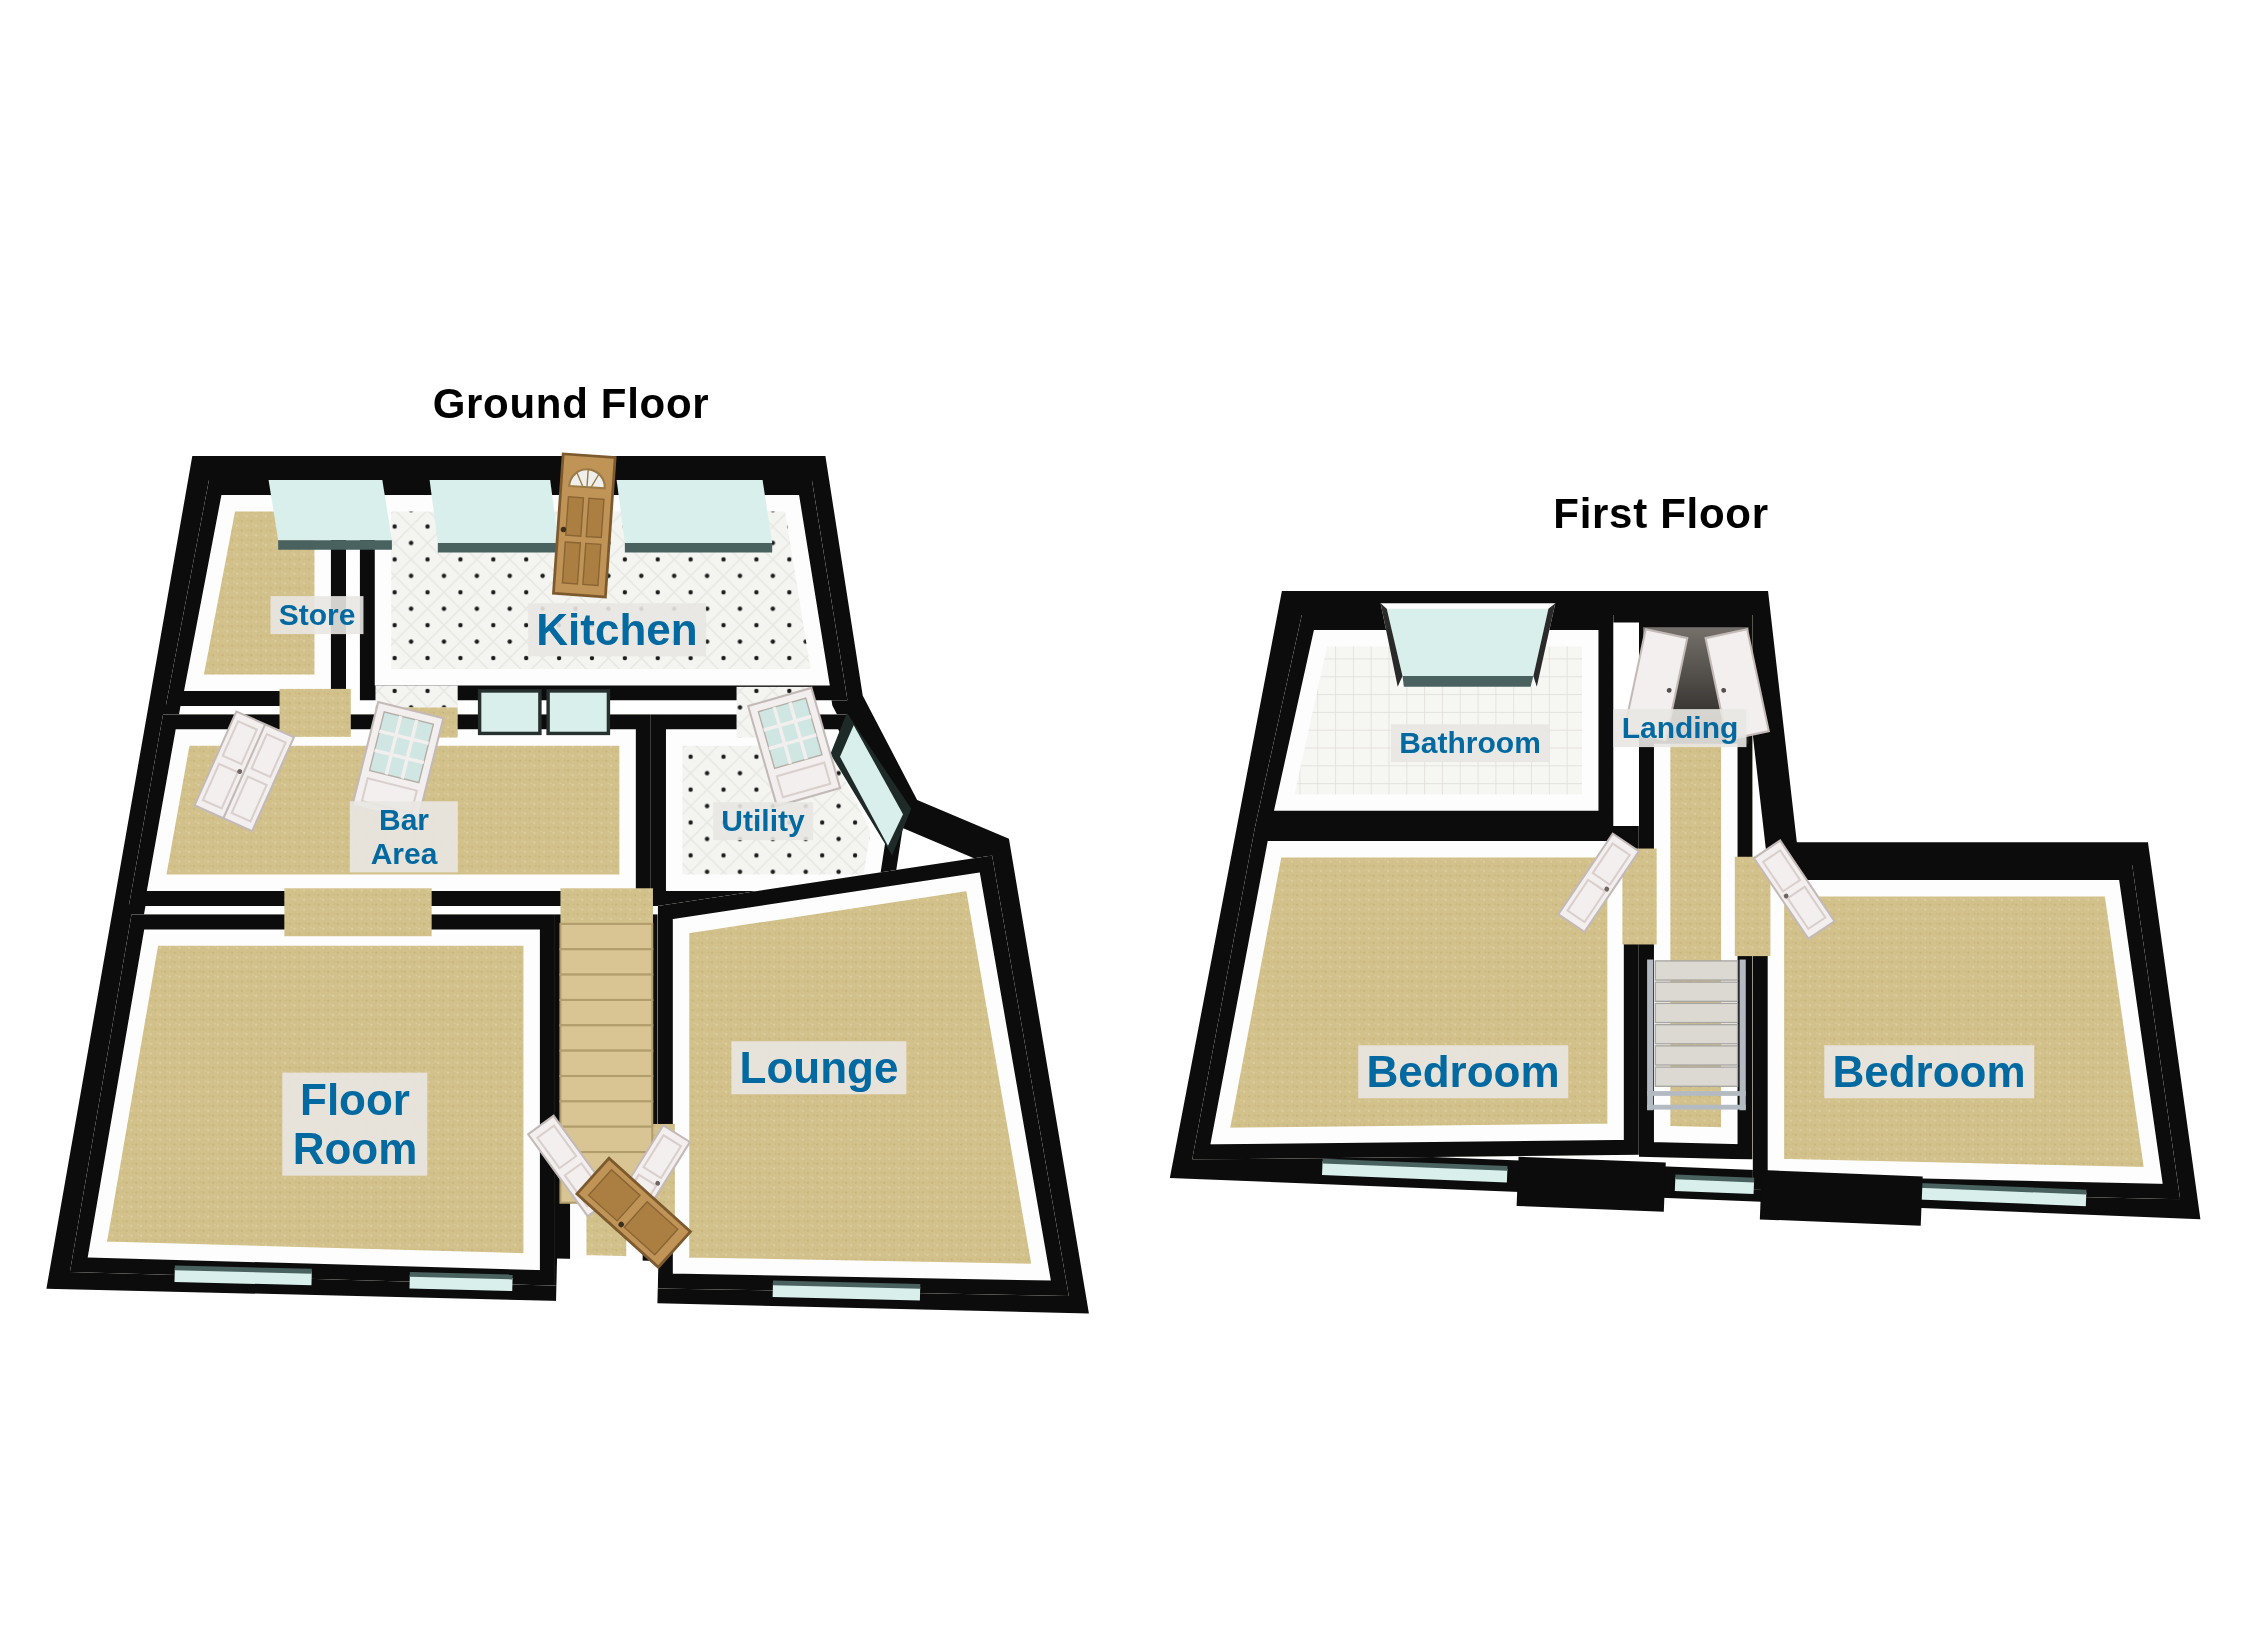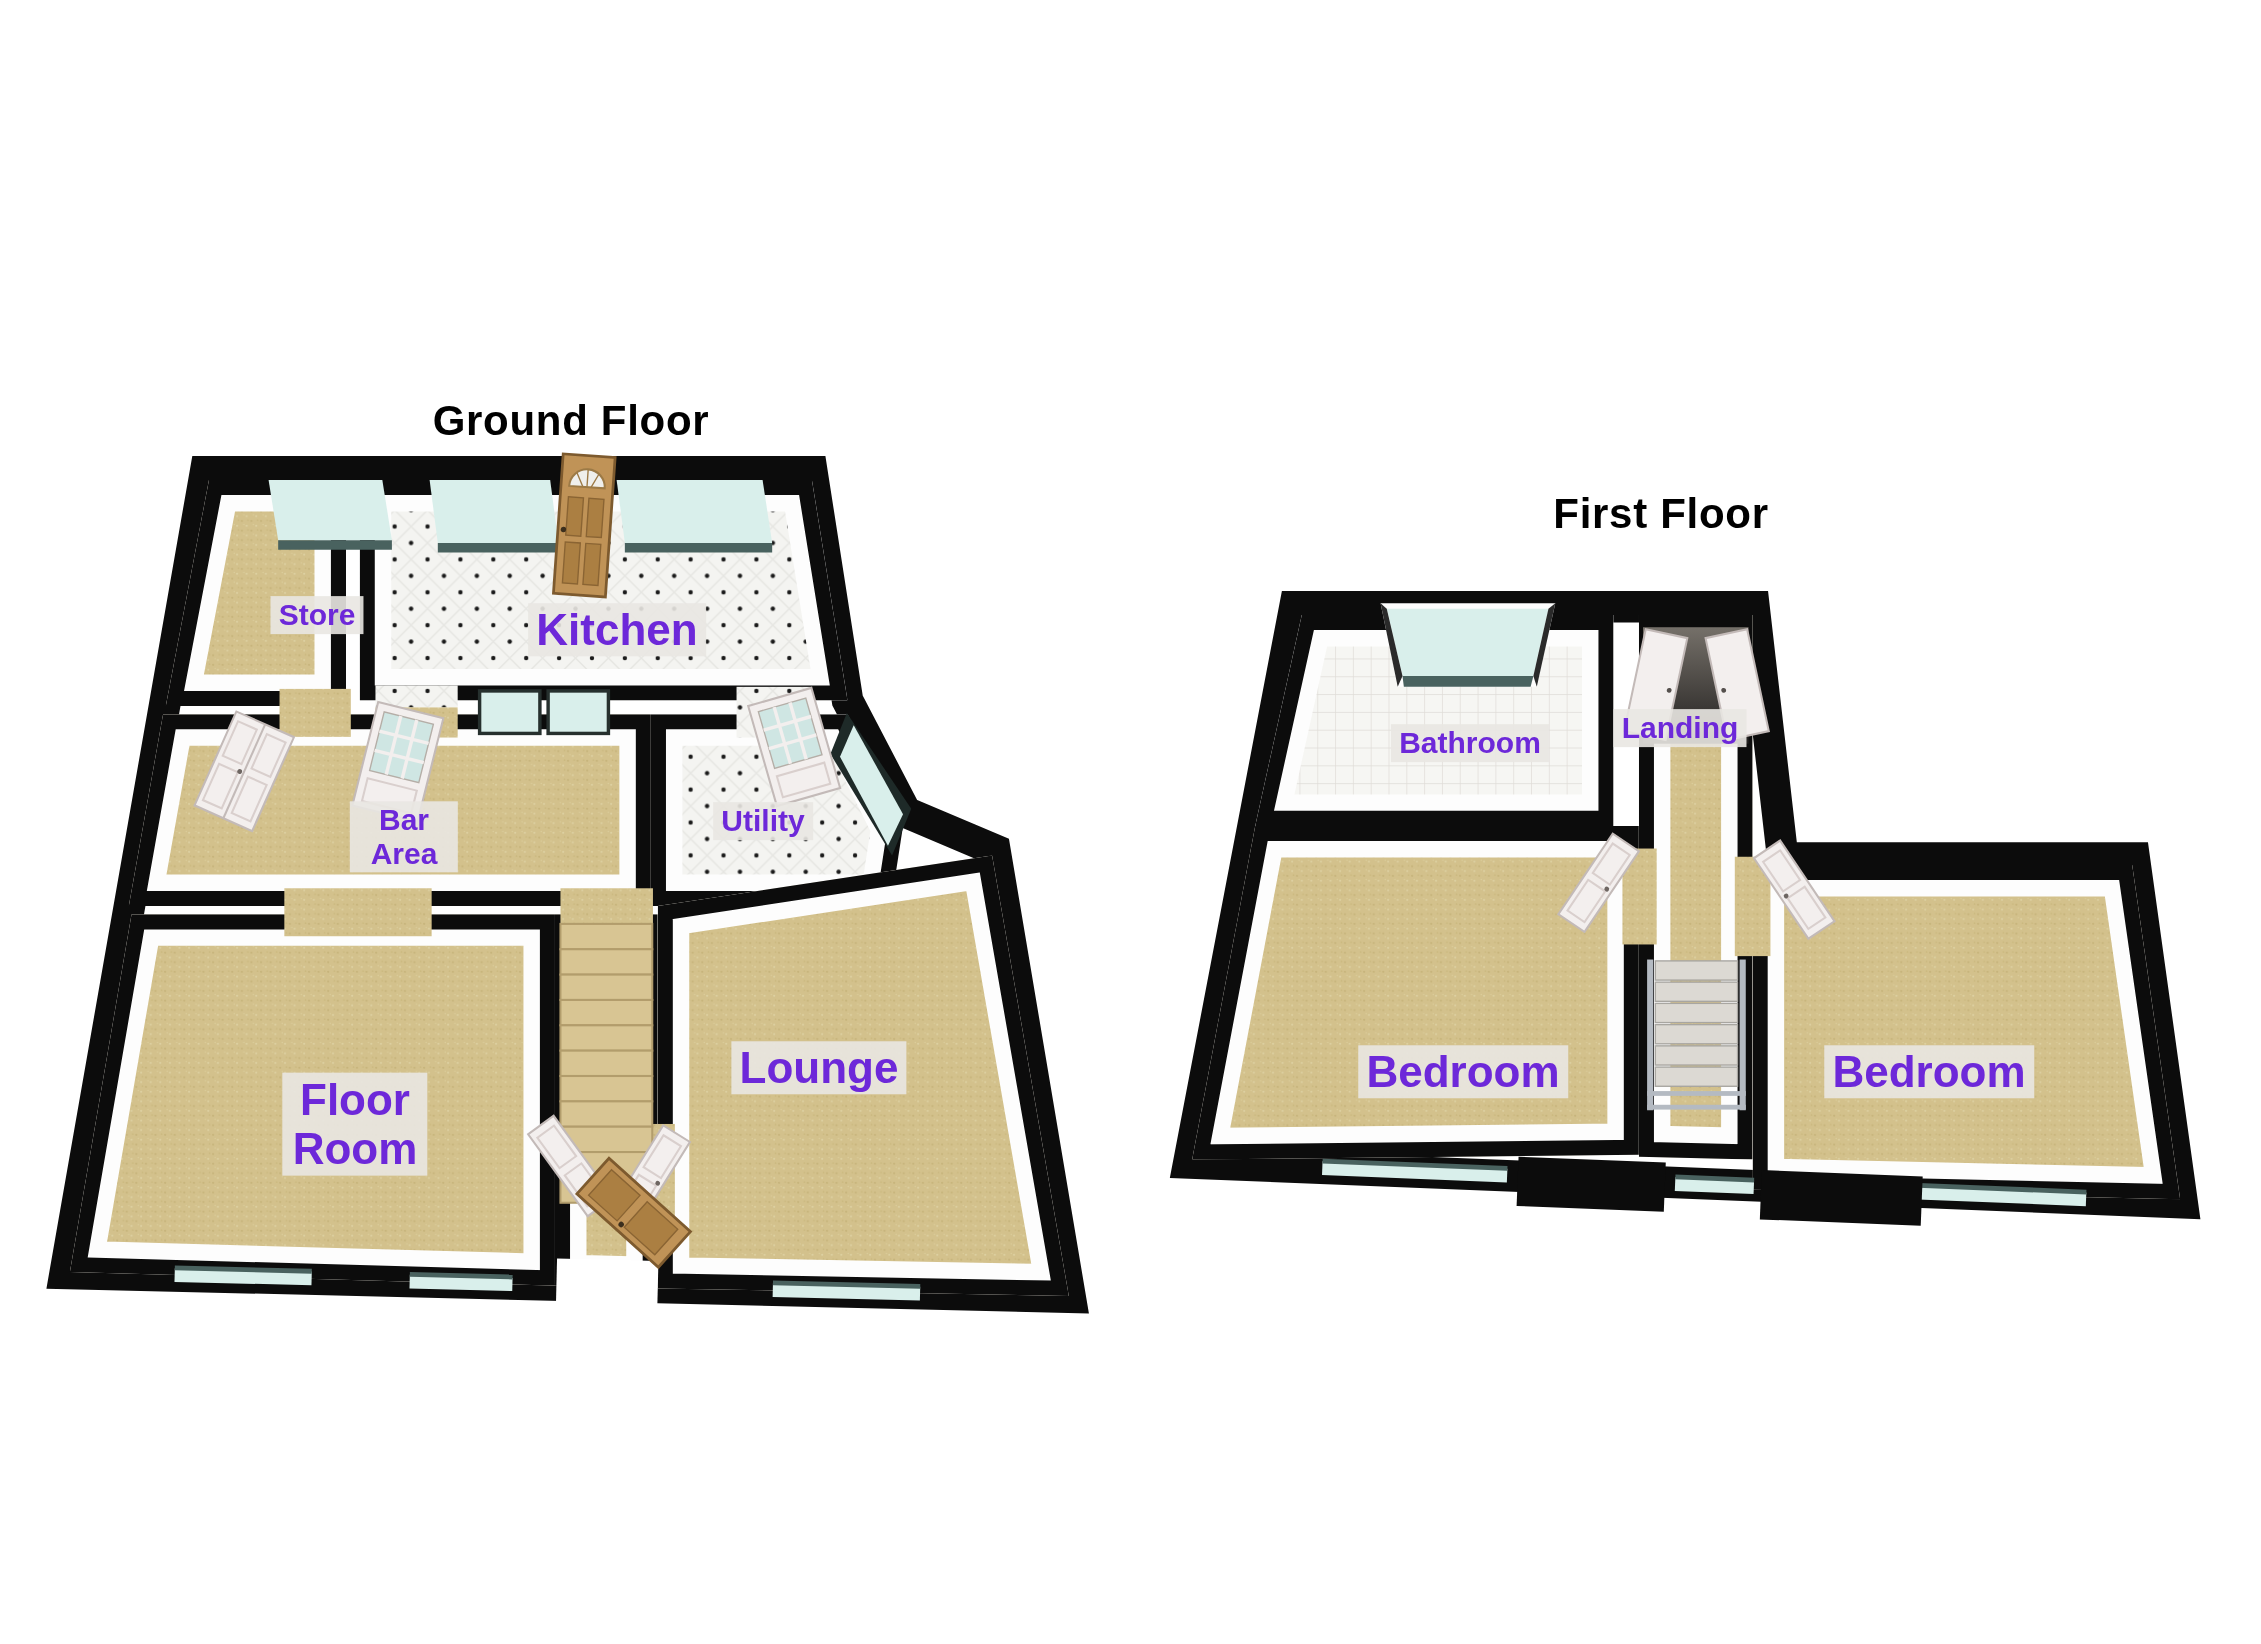--- a/index.html
+++ b/index.html
@@ -14,21 +14,21 @@
   .floor-title{
     position:absolute;
     transform:translate(-50%,-50%);
     font-size:42px;font-weight:700;color:#000000;
     letter-spacing:0.7px;white-space:nowrap;
   }
   .room-label{
     position:absolute;
     transform:translate(-50%,-50%);
     background:rgba(233,231,226,0.90);
-    color:#6d28d9;font-weight:700;
+    color:#0369a1;font-weight:700;
     line-height:1.12;text-align:center;
     padding:2.1px 8.2px;
   }
   .fs44{font-size:30px;}
   .fs48{font-size:44px;}
   .wrap140{width:103px;padding:2.1px 2.7px;}
   .wrap200{width:140px;padding:2.1px 2.7px;}
   .wline{fill:none;stroke:#0c0c0c;stroke-width:44;stroke-linejoin:miter;}
   .wface{fill:none;stroke:#fdfdfd;stroke-width:92;stroke-linejoin:miter;}
   .outline{fill:none;stroke:#0c0c0c;stroke-width:46;stroke-linejoin:miter;}
@@ -371,21 +371,21 @@
       <g transform="rotate(2.3 2322 1725)">
             <rect x="2215" y="1692" width="215" height="72" fill="#0c0c0c"></rect>
           </g>
       <g transform="rotate(2.3 2687 1745)">
             <rect x="2570" y="1712" width="235" height="72" fill="#0c0c0c"></rect>
           </g>
     </g>
   </g>
 </svg>
 
-  <div class="floor-title" style="left:571px;top:404px;margin-top:17px;">Ground Floor</div>
+  <div class="floor-title" style="left:571px;top:404px;">Ground Floor</div>
   <div class="floor-title" style="left:1661px;top:514px;">First Floor</div>
 
   <div class="room-label fs44" style="left:317px;top:615px;">Store</div>
   <div class="room-label fs48" style="left:617px;top:630px;">Kitchen</div>
   <div class="room-label fs44 wrap140" style="left:404px;top:837px;">Bar Area</div>
   <div class="room-label fs44" style="left:763px;top:821px;">Utility</div>
   <div class="room-label fs48 wrap200" style="left:355px;top:1124px;">Floor Room</div>
   <div class="room-label fs48" style="left:819px;top:1068px;">Lounge</div>
 
   <div class="room-label fs44" style="left:1470px;top:743px;text-align:right;">Bathroom</div>

